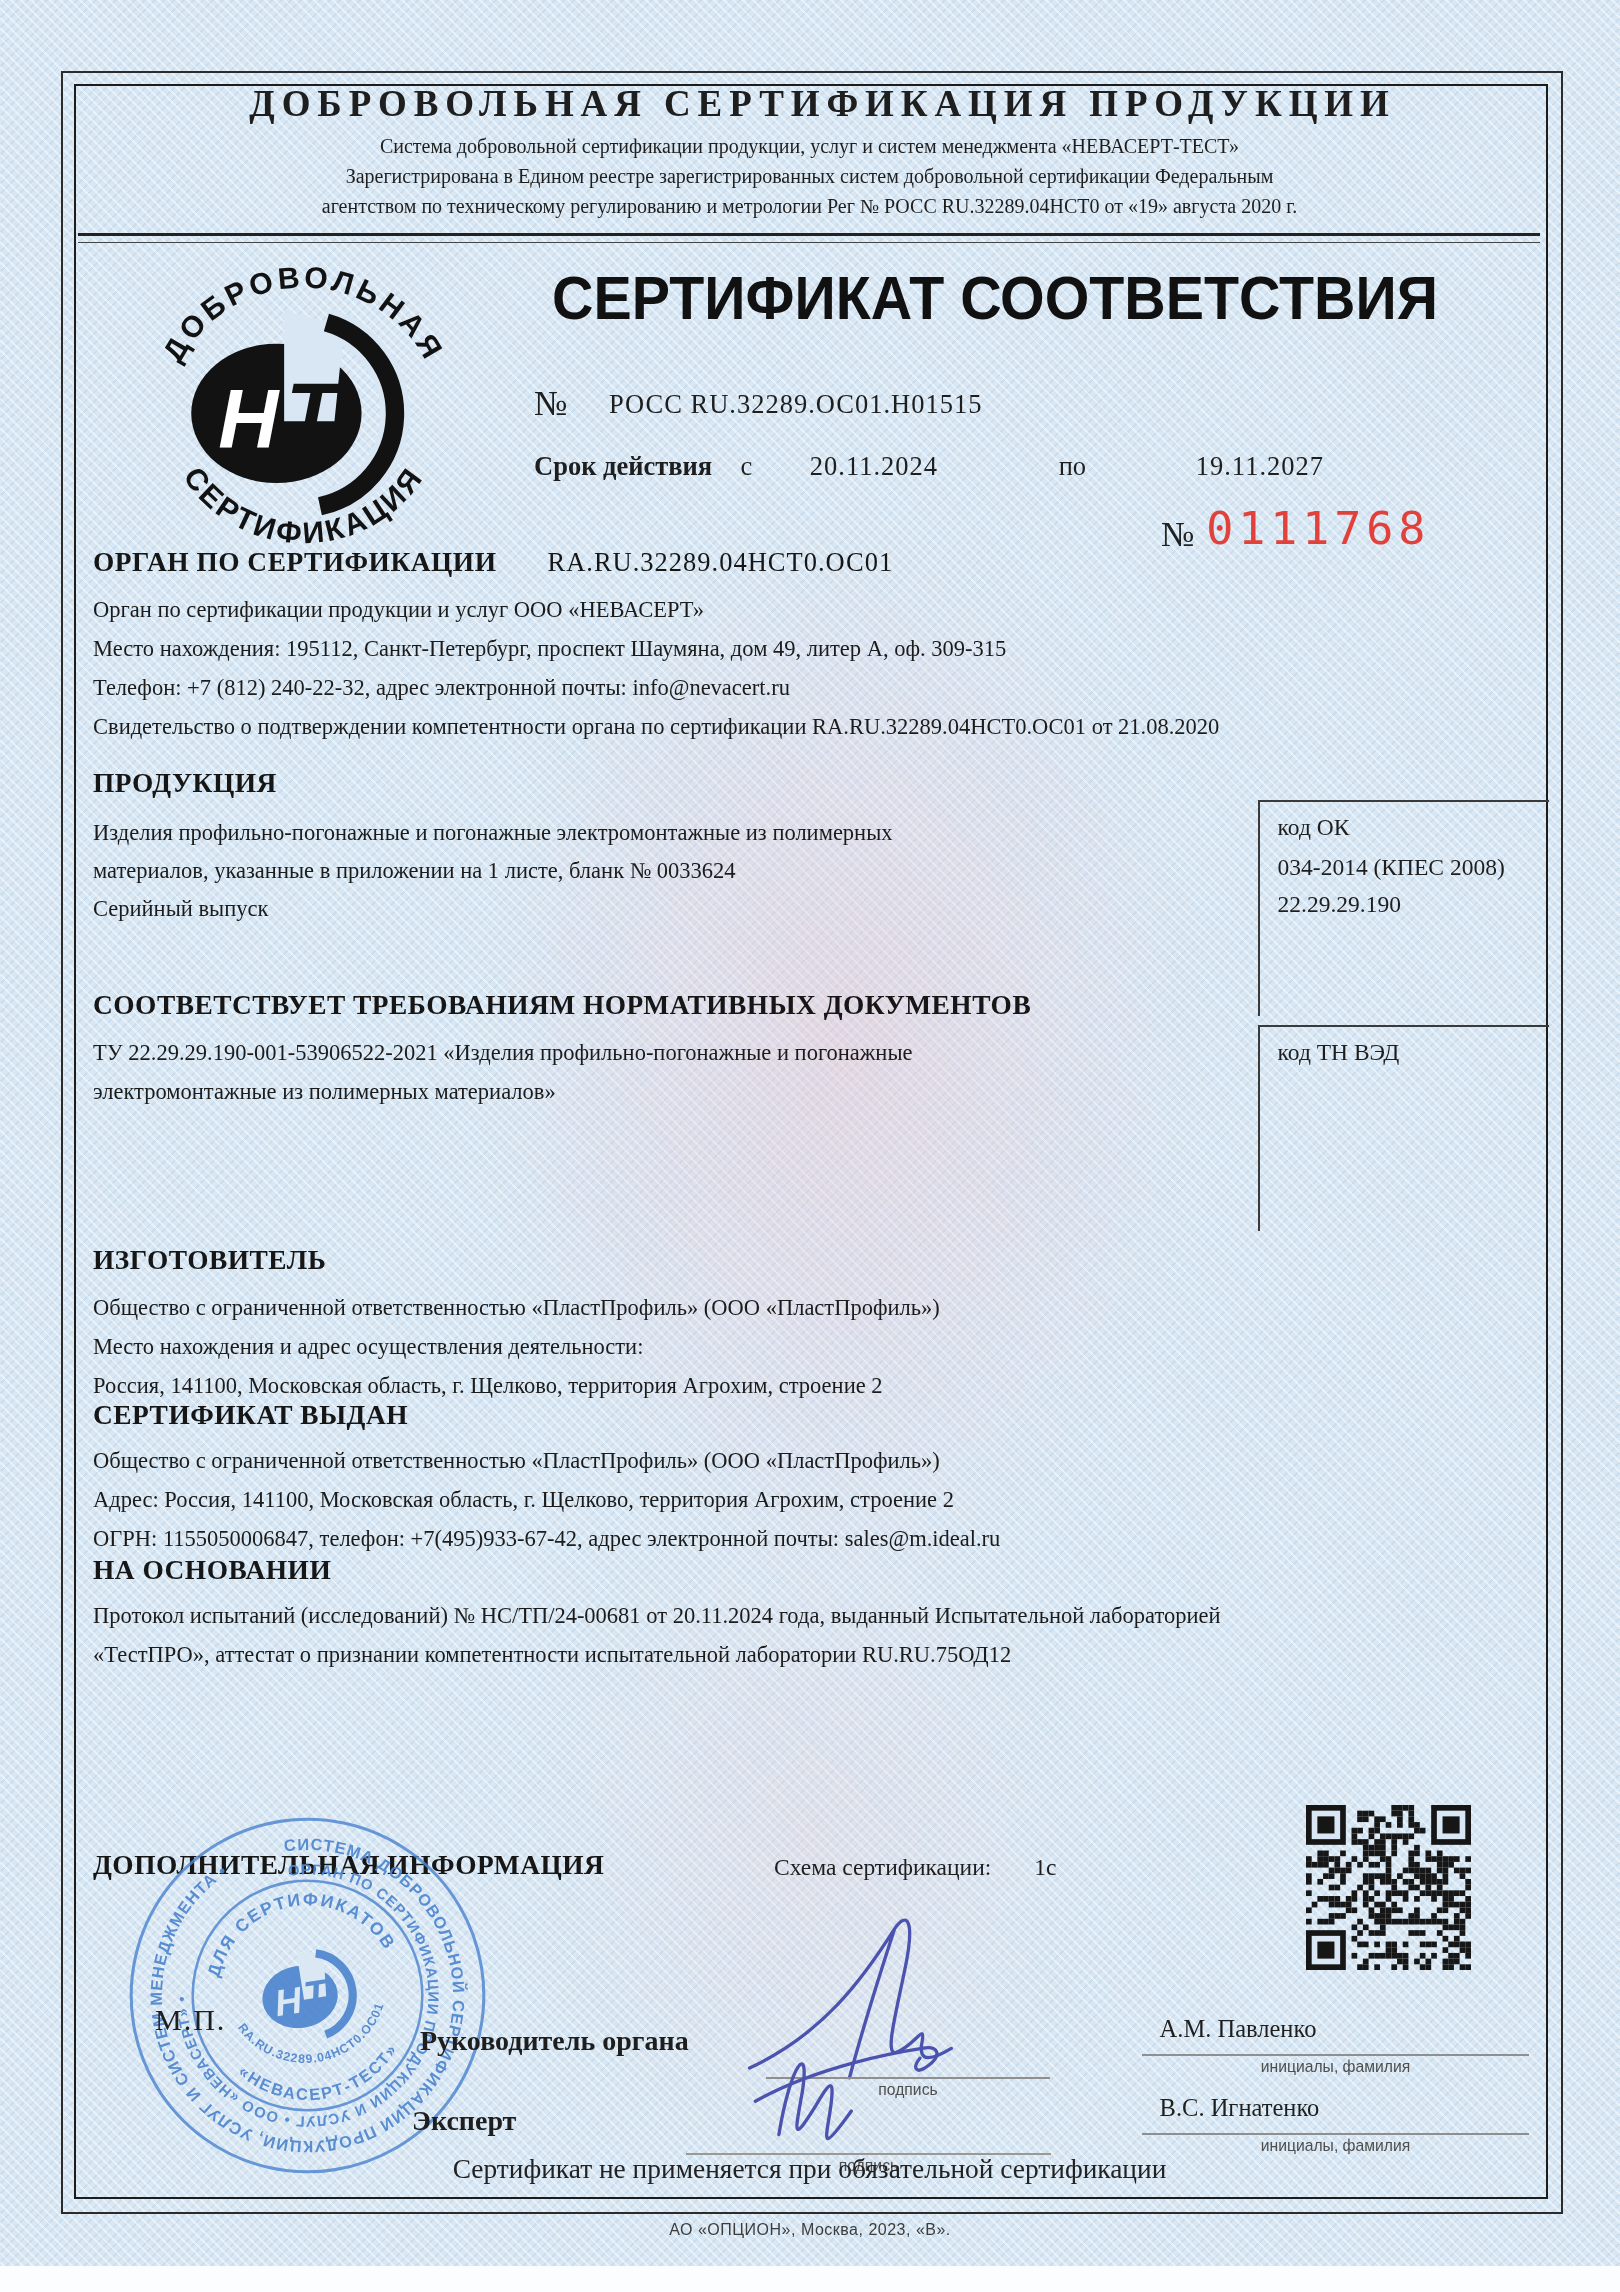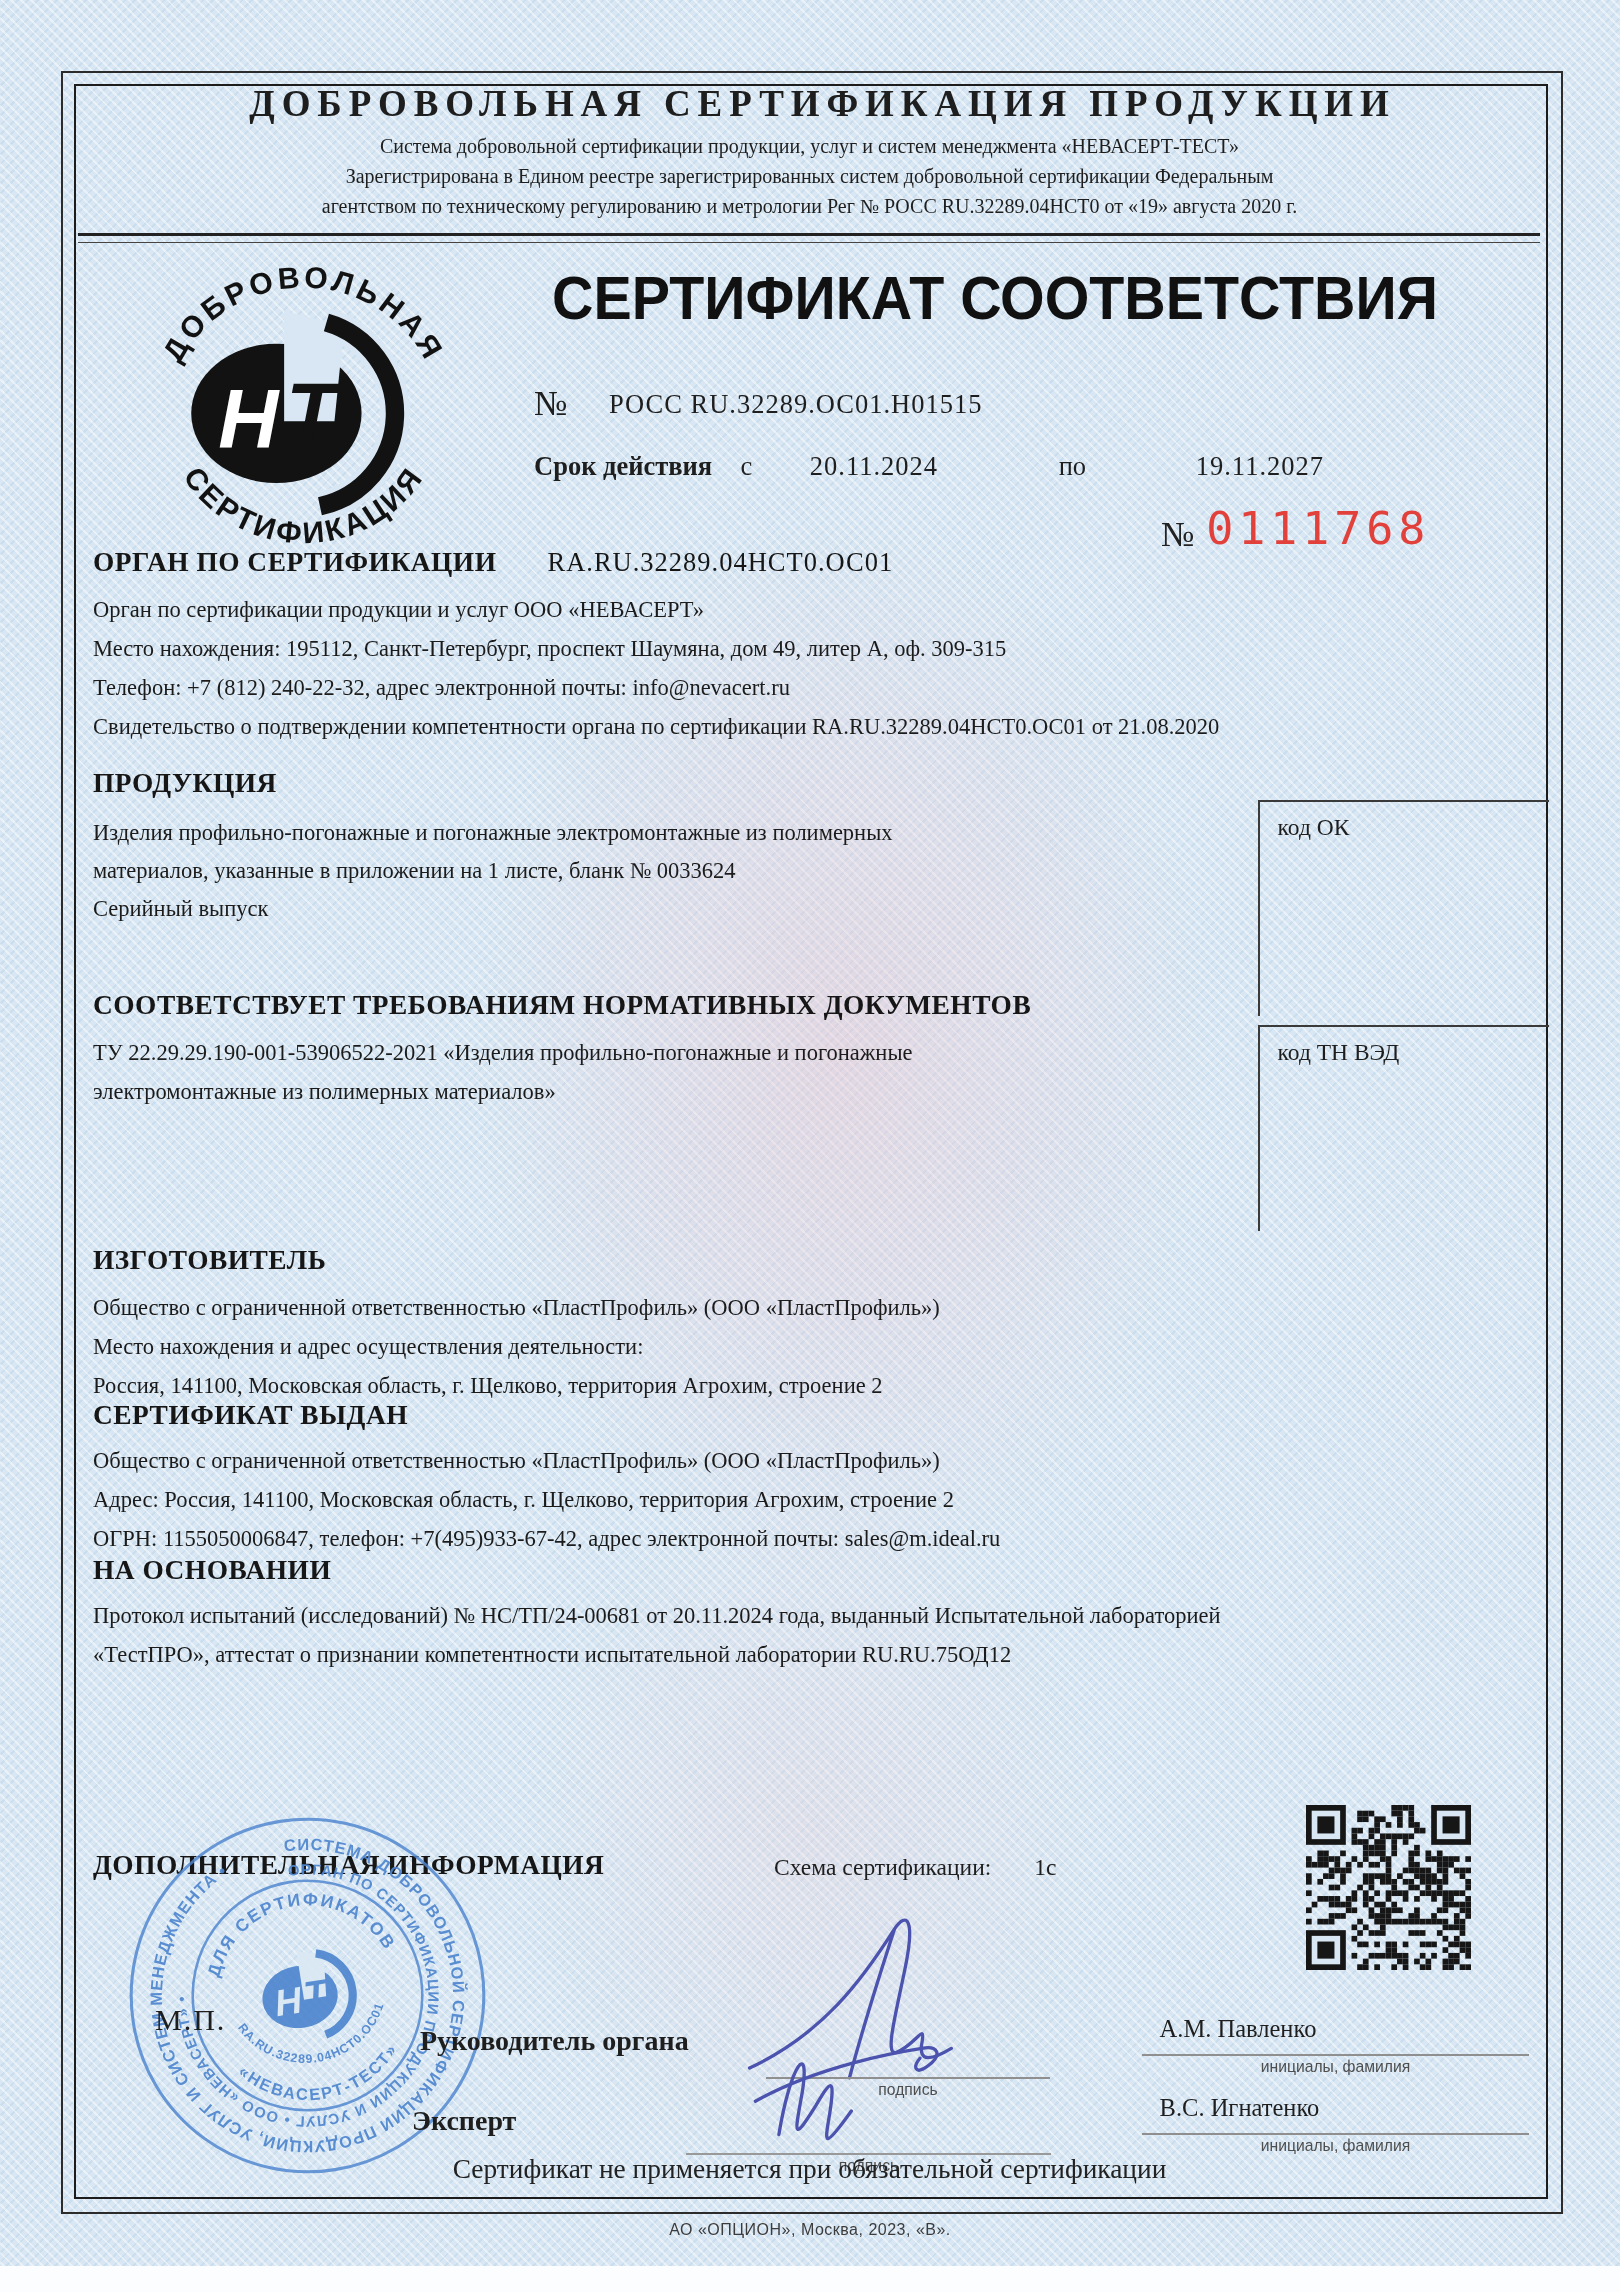--- a/index.html
+++ b/index.html
@@ -151,20 +151,24 @@
     </div>
 
   <div class="abs sec-head prod-head">ПРОДУКЦИЯ</div>
   <div class="abs body-lines prod-lines">
       <div>Изделия профильно-погонажные и погонажные электромонтажные из полимерных</div>
       <div>материалов, указанные в приложении на 1 листе, бланк № 0033624</div>
       <div>Серийный выпуск</div>
     </div>
   <div class="abs code-box codeok-box">
     <div class="cb-label">код ОК</div>
+    <div class="cb-lines">
+        <div>034-2014 (КПЕС 2008)</div>
+        <div>22.29.29.190</div>
+      </div>
   </div>
 
   <div class="abs sec-head conf-head">СООТВЕТСТВУЕТ ТРЕБОВАНИЯМ НОРМАТИВНЫХ ДОКУМЕНТОВ</div>
   <div class="abs body-lines conf-lines">
       <div>ТУ 22.29.29.190-001-53906522-2021 «Изделия профильно-погонажные и погонажные</div>
       <div>электромонтажные из полимерных материалов»</div>
     </div>
   <div class="abs code-box codetn-box">
     <div class="cb-label">код ТН ВЭД</div>
   </div>

